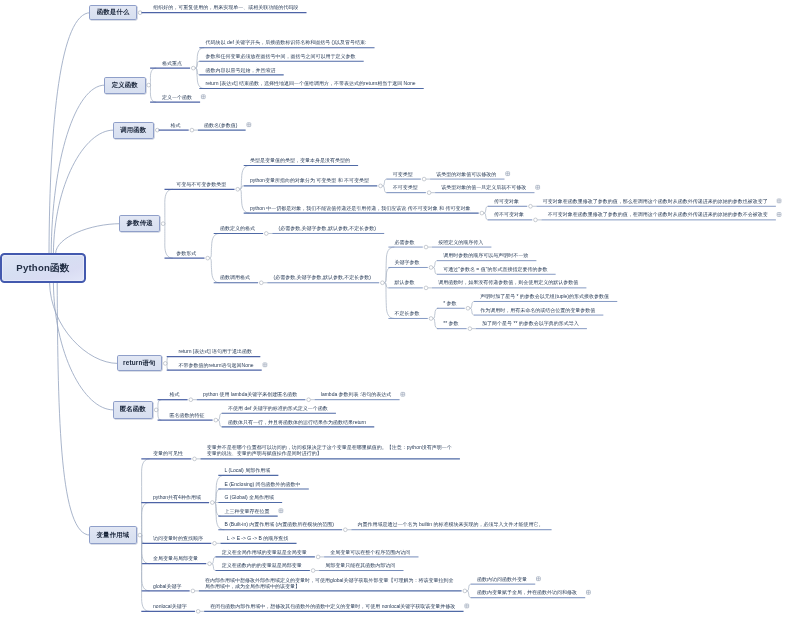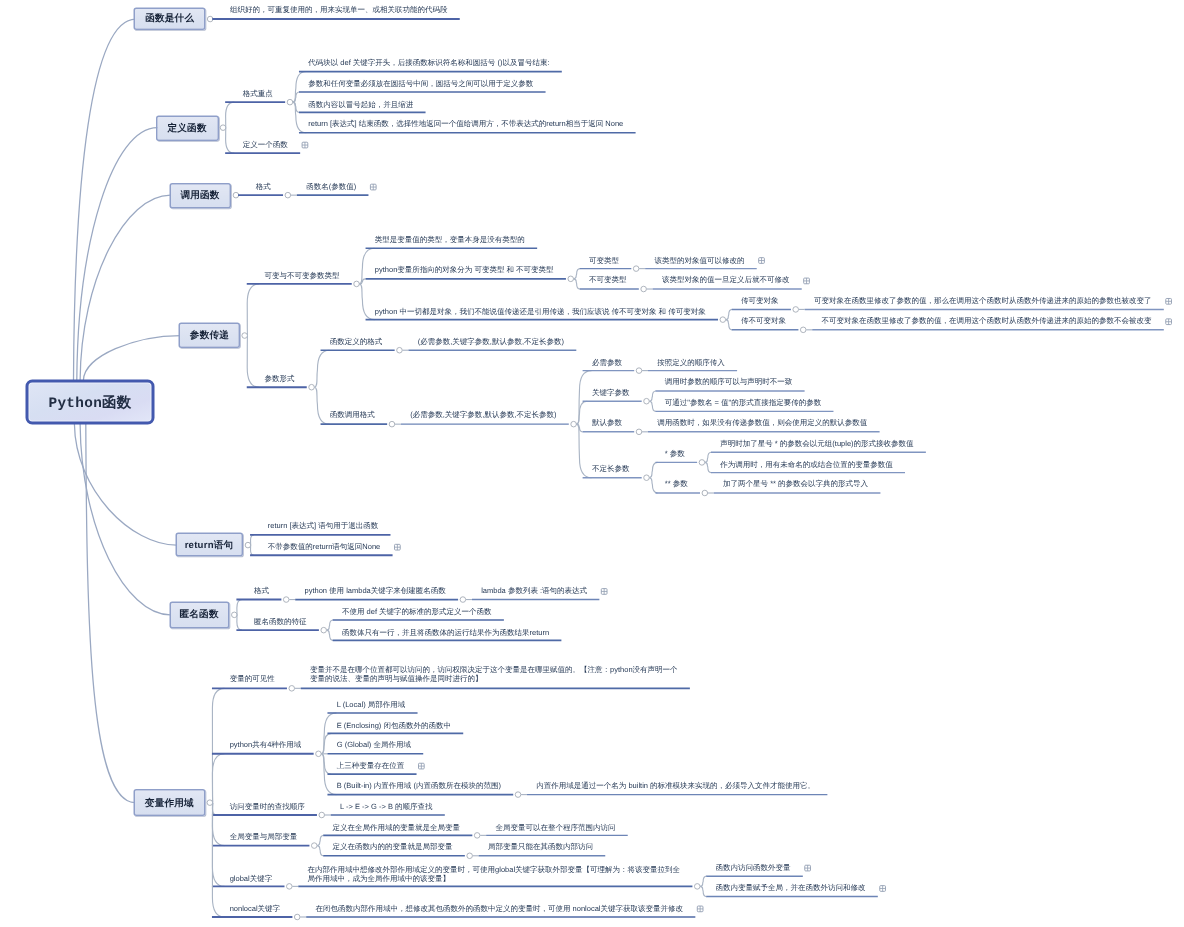--- a/index.html
+++ b/index.html
@@ -264,21 +264,21 @@
       <line x1="141.30" y1="611.33" x2="194.94" y2="611.33" stroke="#4d63a6" stroke-width="1.25"></line>
       <circle cx="198.14" cy="611.33" r="1.85" fill="#fff" stroke="#a8aeb8" stroke-width="0.62"></circle>
       <path d="M200.14,611.33 L204.14,611.33" fill="none" stroke="#a9b4c4" stroke-width="0.75"></path>
       <line x1="204.14" y1="611.33" x2="463.56" y2="611.33" stroke="#4f6aa6" stroke-width="1.1"></line>
       <g>
         <rect x="464.86" y="604.03" width="3.8" height="3.8" rx="0.6" fill="none" stroke="#94a0b4" stroke-width="0.62"></rect>
         <line x1="464.86" y1="605.93" x2="468.66" y2="605.93" stroke="#94a0b4" stroke-width="0.55"></line>
         <line x1="466.76" y1="604.03" x2="466.76" y2="607.83" stroke="#94a0b4" stroke-width="0.55"></line>
       </g>
     </svg>
-<div class="node n-root" style="left: 17px; top: 253px; width: 86px; height: 30px; font-family: Liberation Mono, monospace;">Python函数</div>
+<div class="node n-root" style="left: 0; top: 253px; width: 86px; height: 30px;">Python函数</div>
     <div class="node n-l1" style="left: 89.4px; top: 5.2px; width: 47.5px; height: 15px;">函数是什么</div>
     <div class="n-txt" style="left: 153.3px; top: 4.3px;"><div>组织好的，可重复使用的，用来实现单一、或相关联功能的代码段</div></div>
     <div class="node n-l1" style="left: 104px; top: 76.6px; width: 41.5px; height: 17px;">定义函数</div>
     <div class="n-txt" style="left: 161.9px; top: 59.7px;"><div>格式重点</div></div>
     <div class="n-txt" style="left: 205.5px; top: 39.3px;"><div>代码块以 def 关键字开头，后接函数标识符名称和圆括号 ()以及冒号结束:</div></div>
     <div class="n-txt" style="left: 205.5px; top: 52.9px;"><div>参数和任何变量必须放在圆括号中间，圆括号之间可以用于定义参数</div></div>
     <div class="n-txt" style="left: 205.5px; top: 66.5px;"><div>函数内容以冒号起始，并且缩进</div></div>
     <div class="n-txt" style="left: 205.5px; top: 80.1px;"><div>return [表达式] 结束函数，选择性地返回一个值给调用方，不带表达式的return相当于返回 None</div></div>
     <div class="n-txt" style="left: 161.9px; top: 93.7px;"><div>定义一个函数</div></div>
     <div class="node n-l1" style="left: 112.6px; top: 121.6px; width: 41.5px; height: 17px;">调用函数</div>

